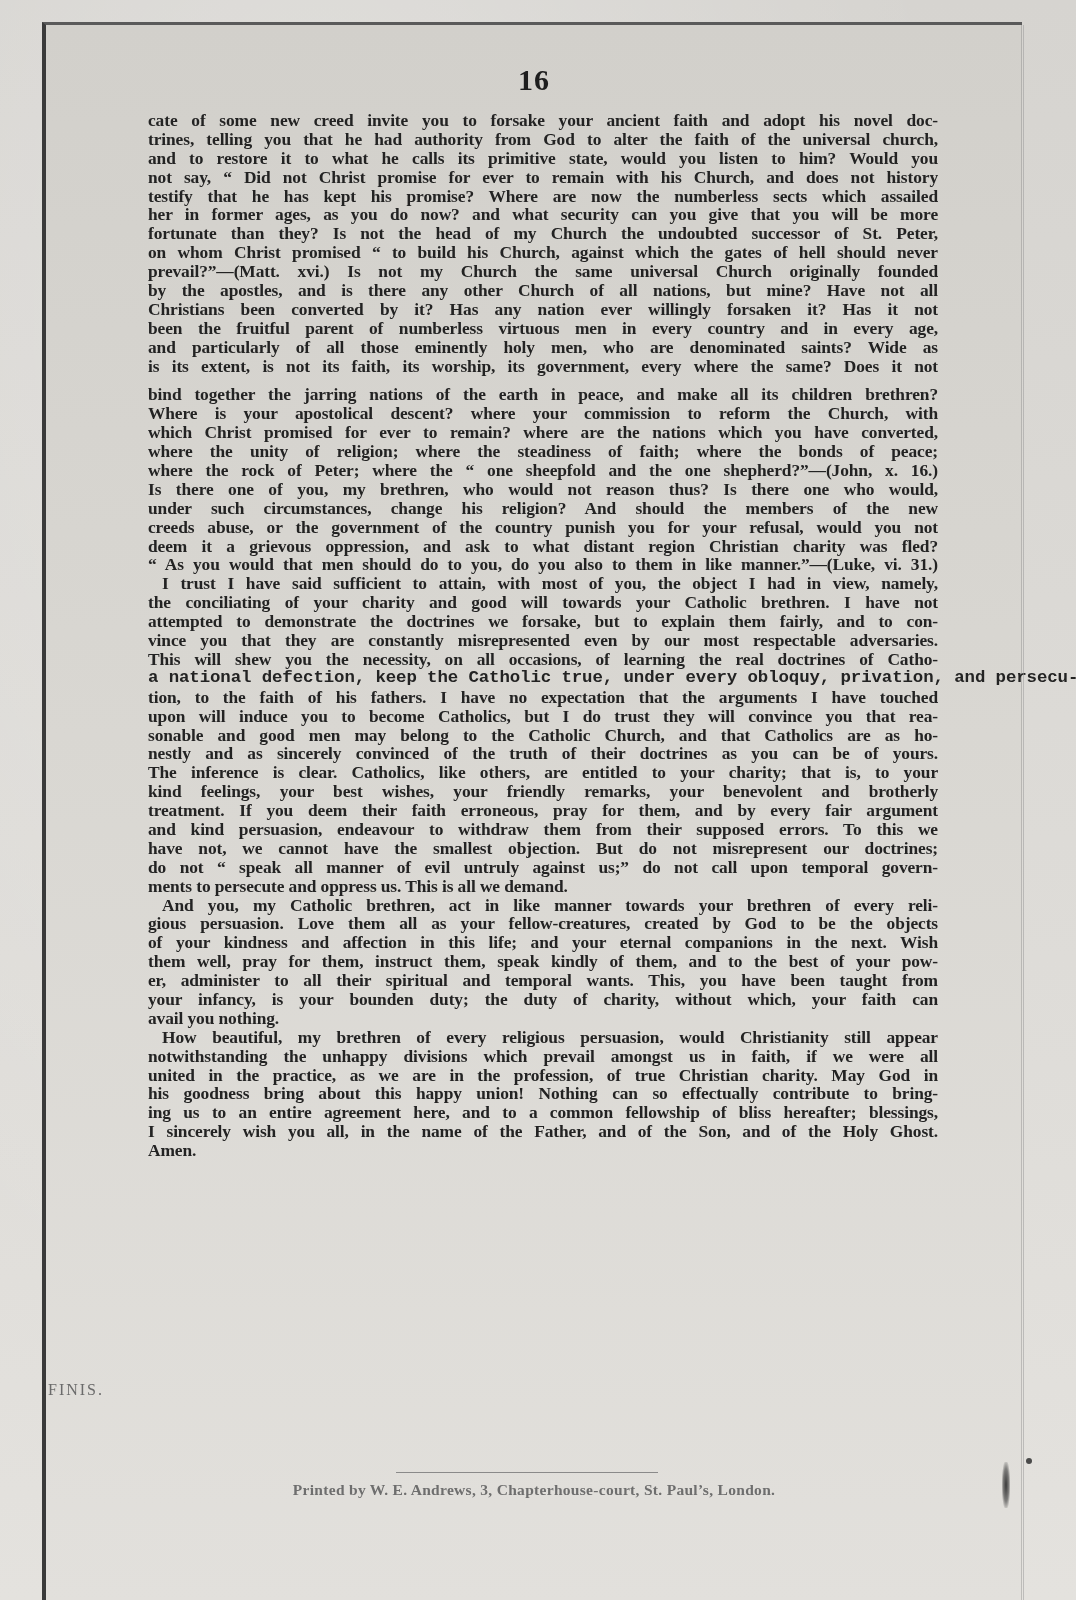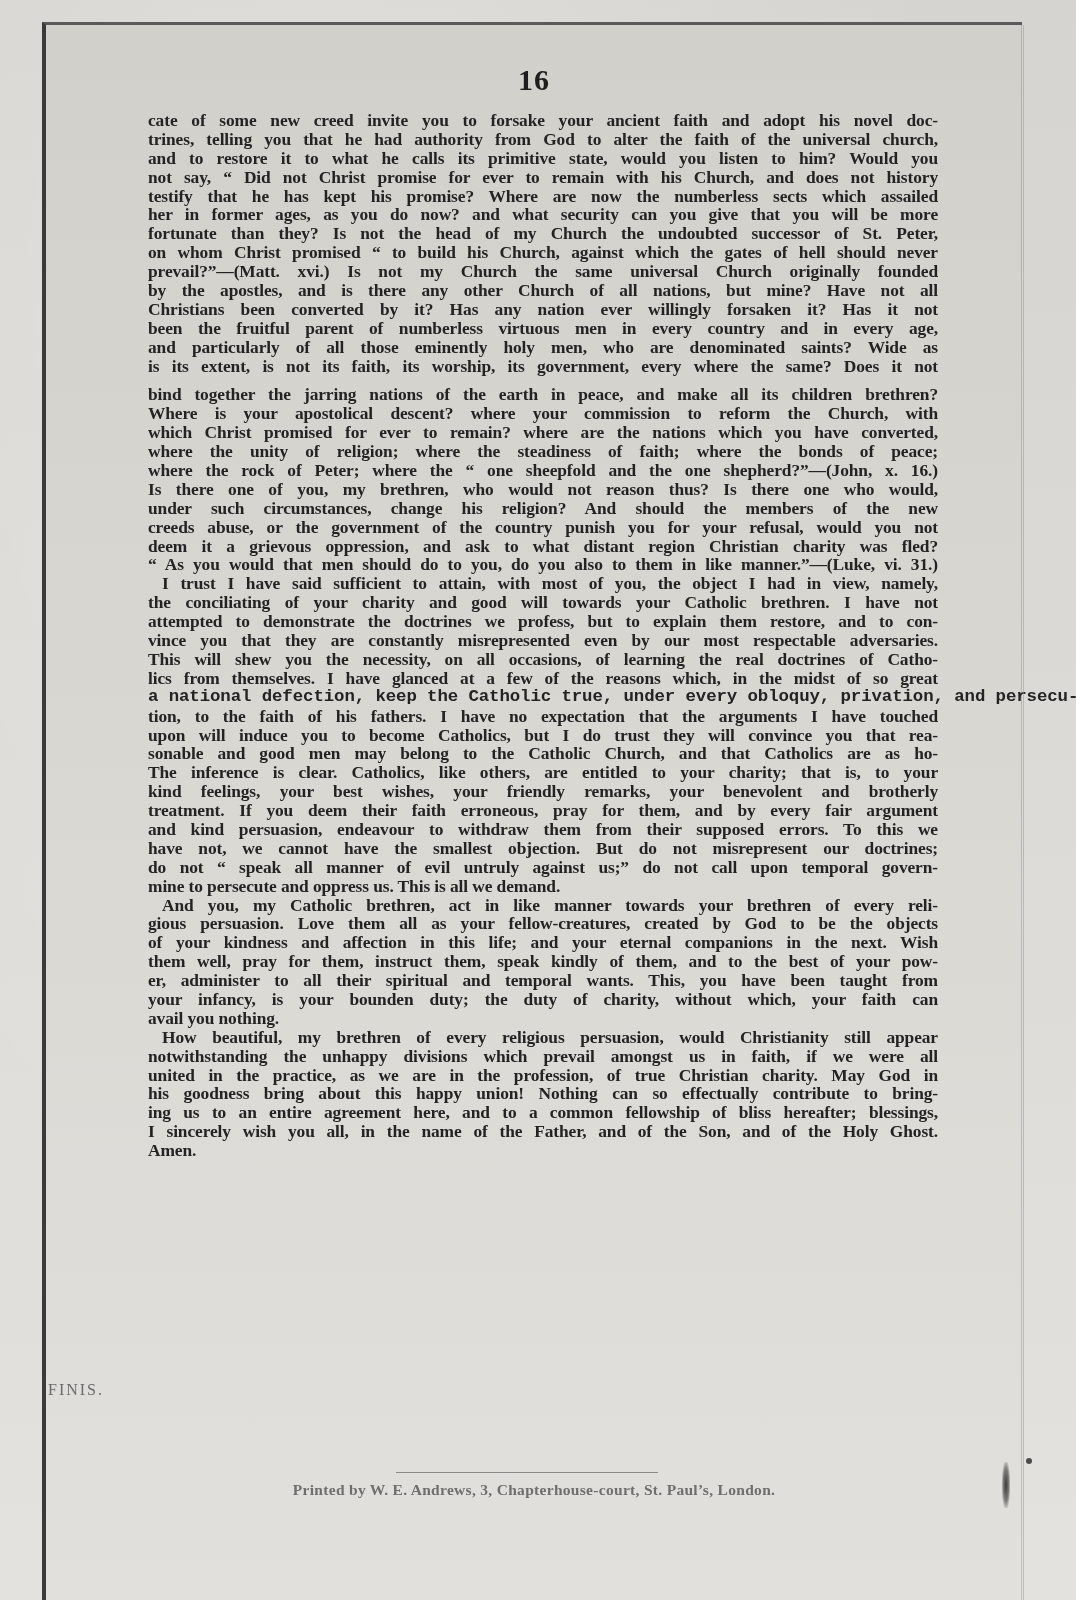--- a/index.html
+++ b/index.html
@@ -151,35 +151,35 @@
       <span class="line" style="height: 18.9px; line-height: 18.9px;">which Christ promised for ever to remain? where are the nations which you have converted,</span>
       <span class="line" style="height: 18.9px; line-height: 18.9px;">where the unity of religion; where the steadiness of faith; where the bonds of peace;</span>
       <span class="line" style="height: 18.9px; line-height: 18.9px;">where the rock of Peter; where the “ one sheepfold and the one shepherd?”—(John, x. 16.)</span>
       <span class="line" style="height: 18.9px; line-height: 18.9px;">Is there one of you, my brethren, who would not reason thus? Is there one who would,</span>
       <span class="line" style="height: 18.9px; line-height: 18.9px;">under such circumstances, change his religion? And should the members of the new</span>
       <span class="line" style="height: 18.9px; line-height: 18.9px;">creeds abuse, or the government of the country punish you for your refusal, would you not</span>
       <span class="line" style="height: 18.9px; line-height: 18.9px;">deem it a grievous oppression, and ask to what distant region Christian charity was fled?</span>
       <span class="line" style="height: 18.9px; line-height: 18.9px;">“ As you would that men should do to you, do you also to them in like manner.”—(Luke, vi. 31.)</span>
       <span class="line indent" style="height: 18.9px; line-height: 18.9px;">I trust I have said sufficient to attain, with most of you, the object I had in view, namely,</span>
       <span class="line" style="height: 18.9px; line-height: 18.9px;">the conciliating of your charity and good will towards your Catholic brethren. I have not</span>
-      <span class="line" style="height: 18.9px; line-height: 18.9px;">attempted to demonstrate the doctrines we profess, but to explain them restore, and to con-</span>
+      <span class="line" style="height: 18.9px; line-height: 18.9px;">attempted to demonstrate the doctrines we forsake, but to explain them fairly, and to con-</span>
       <span class="line" style="height: 18.9px; line-height: 18.9px;">vince you that they are constantly misrepresented even by our most respectable adversaries.</span>
       <span class="line" style="height: 18.9px; line-height: 18.9px;">This will shew you the necessity, on all occasions, of learning the real doctrines of Catho-</span>
-      <span class="line" style="height: 18.9px; line-height: 18.9px;">lics from themselves. I have glanced at a few of the reasons which, in the midst of so great</span>
       <span class="line" style="height: 18.9px; line-height: 18.9px; font-family: Liberation Mono, monospace;">a national defection, keep the Catholic true, under every obloquy, privation, and persecu-</span>
       <span class="line" style="height: 18.9px; line-height: 18.9px;">tion, to the faith of his fathers. I have no expectation that the arguments I have touched</span>
       <span class="line" style="height: 18.9px; line-height: 18.9px;">upon will induce you to become Catholics, but I do trust they will convince you that rea-</span>
       <span class="line" style="height: 18.9px; line-height: 18.9px;">sonable and good men may belong to the Catholic Church, and that Catholics are as ho-</span>
+      <span class="line" style="height: 18.9px; line-height: 18.9px;">nestly and as sincerely convinced of the truth of their doctrines as you can be of yours.</span>
       <span class="line" style="height: 18.9px; line-height: 18.9px;">The inference is clear. Catholics, like others, are entitled to your charity; that is, to your</span>
       <span class="line" style="height: 18.9px; line-height: 18.9px;">kind feelings, your best wishes, your friendly remarks, your benevolent and brotherly</span>
       <span class="line" style="height: 18.9px; line-height: 18.9px;">treatment. If you deem their faith erroneous, pray for them, and by every fair argument</span>
       <span class="line" style="height: 18.9px; line-height: 18.9px;">and kind persuasion, endeavour to withdraw them from their supposed errors. To this we</span>
       <span class="line" style="height: 18.9px; line-height: 18.9px;">have not, we cannot have the smallest objection. But do not misrepresent our doctrines;</span>
       <span class="line" style="height: 18.9px; line-height: 18.9px;">do not “ speak all manner of evil untruly against us;” do not call upon temporal govern-</span>
-      <span class="line last" style="height: 18.9px; line-height: 18.9px;">mine to persecute and oppress us. This is all we demand.</span>
+      <span class="line last" style="height: 18.9px; line-height: 18.9px;">ments to persecute and oppress us. This is all we demand.</span>
       <span class="line indent" style="height: 18.9px; line-height: 18.9px;">And you, my Catholic brethren, act in like manner towards your brethren of every reli-</span>
       <span class="line" style="height: 18.9px; line-height: 18.9px;">gious persuasion. Love them all as your fellow-creatures, created by God to be the objects</span>
       <span class="line" style="height: 18.9px; line-height: 18.9px;">of your kindness and affection in this life; and your eternal companions in the next. Wish</span>
       <span class="line" style="height: 18.9px; line-height: 18.9px;">them well, pray for them, instruct them, speak kindly of them, and to the best of your pow-</span>
       <span class="line" style="height: 18.9px; line-height: 18.9px;">er, administer to all their spiritual and temporal wants. This, you have been taught from</span>
       <span class="line" style="height: 18.9px; line-height: 18.9px;">your infancy, is your bounden duty; the duty of charity, without which, your faith can</span>
       <span class="line last" style="height: 18.9px; line-height: 18.9px;">avail you nothing.</span>
       <span class="line indent" style="height: 18.9px; line-height: 18.9px;">How beautiful, my brethren of every religious persuasion, would Christianity still appear</span>
       <span class="line" style="height: 18.9px; line-height: 18.9px;">notwithstanding the unhappy divisions which prevail amongst us in faith, if we were all</span>
       <span class="line" style="height: 18.9px; line-height: 18.9px;">united in the practice, as we are in the profession, of true Christian charity. May God in</span>

